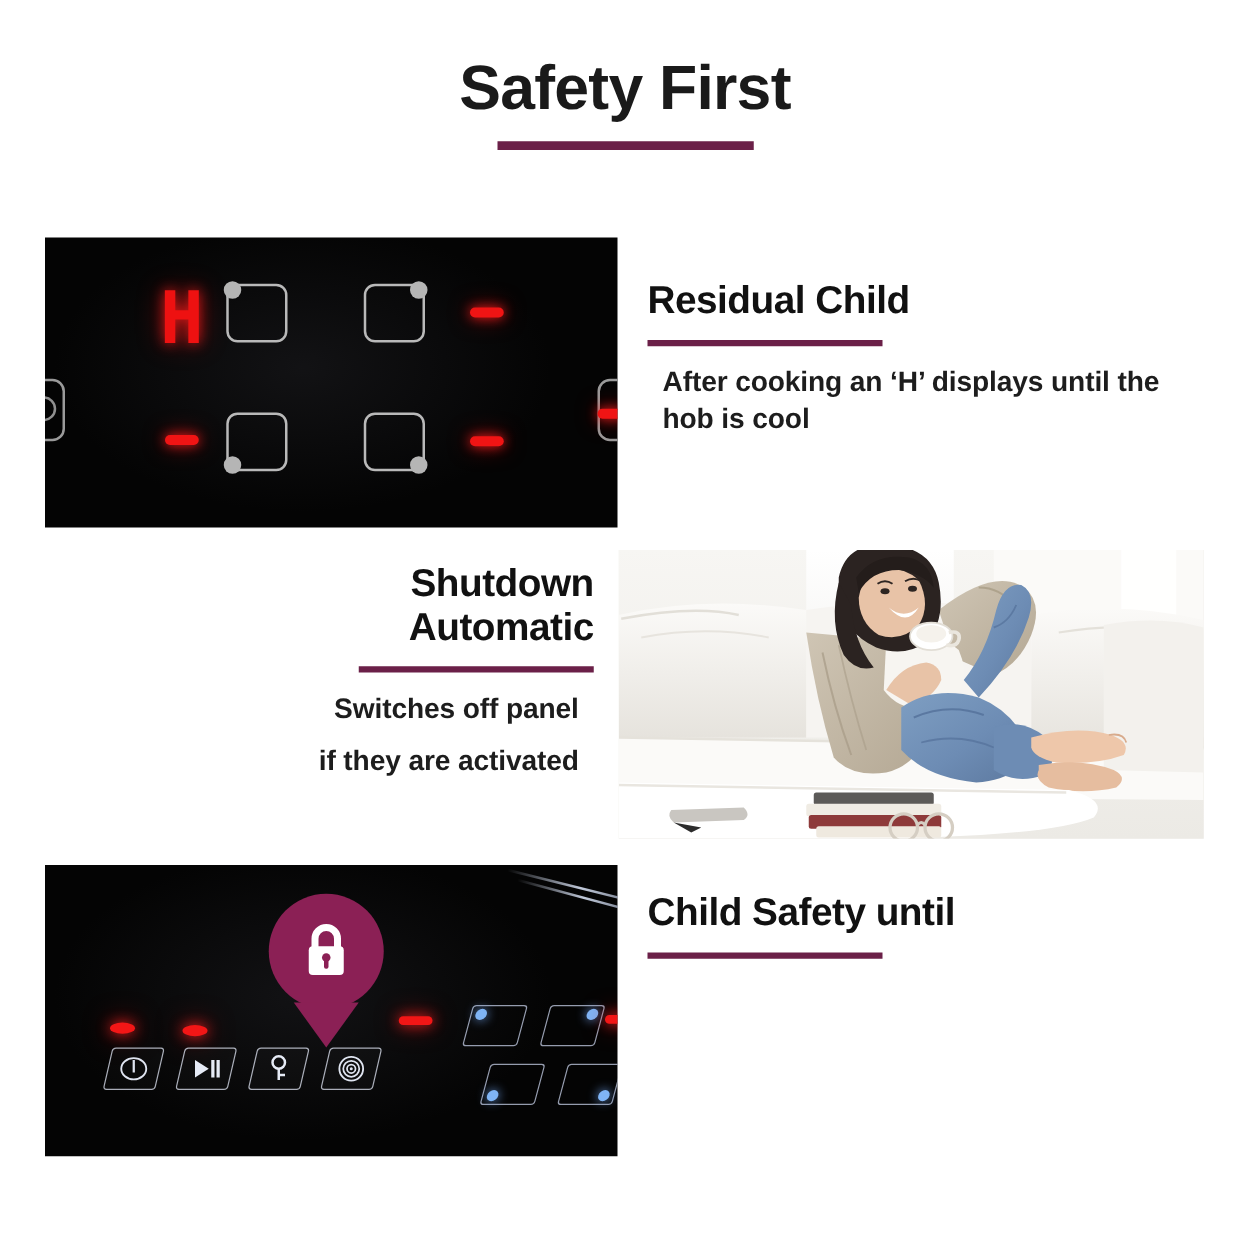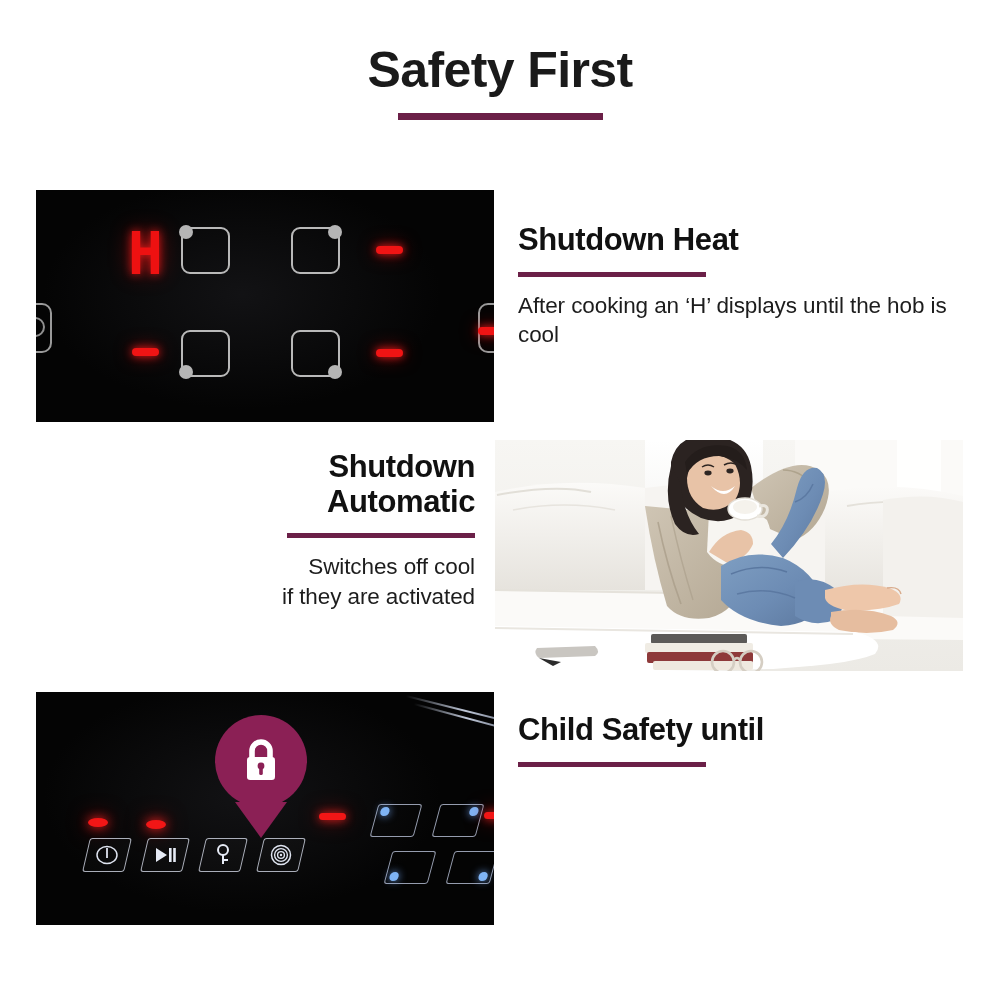--- a/index.html
+++ b/index.html
@@ -59,23 +59,23 @@
     line-height: 1.12;
   }
   .rule {
     height: 5px;
     width: 188px;
     background: #6b2048;
     margin-top: 14px;
     margin-bottom: 14px;
   }
   .copy p {
-    margin: 0;
+    margin: 12px;
     font-size: 22.5px;
-    font-weight: 400;
+    font-weight: 700;
     color: #1d1d1d;
     line-height: 1.32;
     letter-spacing: -0.1px;
   }
   .align-right { text-align: right; }
   .align-right .rule { margin-left: auto; margin-right: 0; }
 
   
   .hob {
     background: #040404;
@@ -259,21 +259,21 @@
     </div>
 
     <div class="zone-sq" style="left:255px; top:140px;">
       <div class="zone-dot" style="right:-4px; bottom:-4px;"></div>
     </div>
 
     <div class="seg-dash" style="left:340px; top:159px;"></div>
   </div>
 
   <div class="copy" style="left:518px; top:223px; width:430px;">
-    <h2>Shutdown Heat</h2>
+    <h2>Residual Child</h2>
     <div class="rule"></div>
     <p>After cooking an ‘H’ displays until the hob is cool</p>
   </div>
 </div>
 
 <div class="section">
 
   <div class="media" style="left:495px; top:440px; width:468px; height:231px; background:#efeeea;">
     <div class="sofa-scene">
       <svg width="468" height="231" viewBox="0 0 468 231">
@@ -371,21 +371,21 @@
         <path d="M42 208 L100 206 Q 106 212 100 216 L44 218 Q 38 213 42 208 Z" fill="#c9c6c1"></path>
         <path d="M44 218 L58 226 L66 222 Z" fill="#2c2c2c"></path>
       </svg>
     </div>
   </div>
 
   <div class="copy align-right" style="left:160px; top:450px; width:315px;">
     <h2>Shutdown</h2>
     <h2>Automatic</h2>
     <div class="rule"></div>
-    <p>Switches off cool</p>
+    <p>Switches off panel</p>
     <p>if they are activated</p>
   </div>
 </div>
 
 <div class="section">
 
   <div class="media hob" style="left:36px; top:692px; width:458px; height:233px;">
     <div class="hob-vignette"></div>
 
     <div class="glass-streak" style="left:370px; top:3px;  width:110px; transform:rotate(14deg);"></div>

